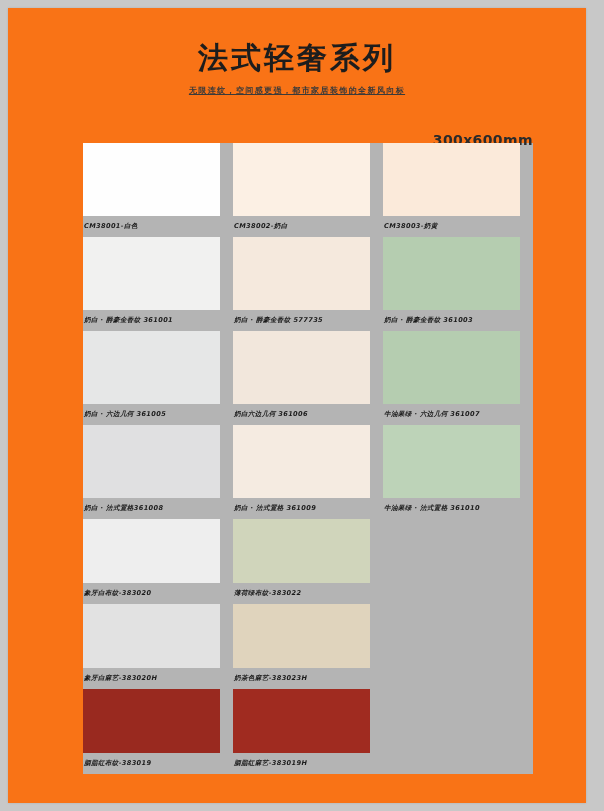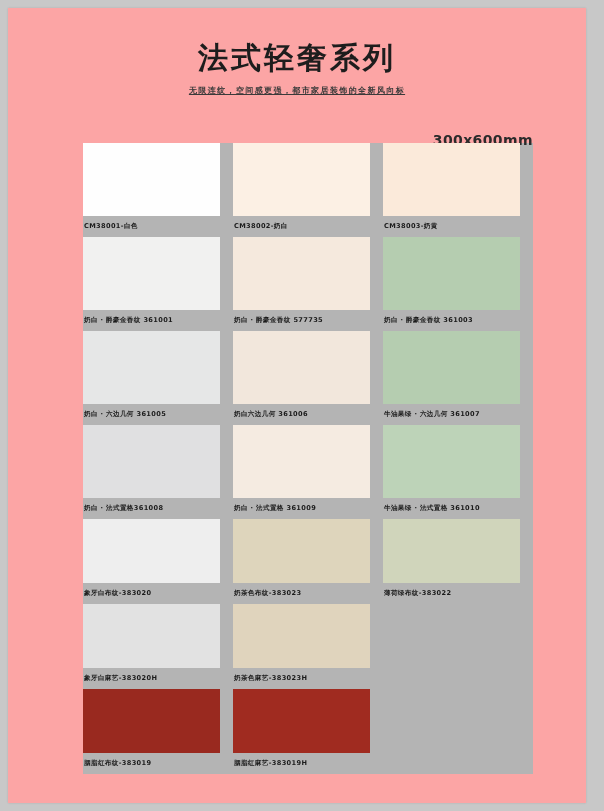--- a/index.html
+++ b/index.html
@@ -12,21 +12,21 @@
     background: #c8c8c8;
     font-family: "DejaVu Sans", "Liberation Sans", sans-serif;
     overflow: hidden;
   }
   #page {
     position: absolute;
     left: 8px;
     top: 8px;
     width: 578px;
     height: 795px;
-    background: #fca5a5;
+    background: #f97316;
     box-shadow: 0 0 2px rgba(0,0,0,0.12);
     overflow: hidden;
   }
   
   .header {
     text-align: center;
     padding-top: 34px;
   }
   .title {
     font-size: 30px;
@@ -56,20 +56,21 @@
     right: 0px;
     top: -11px;
     font-size: 14px;
     color: #2b2b2b;
     letter-spacing: 0.4px;
     font-weight: bold;
   }
   .grid {
     background: #b4b4b4;
     display: block;
+    font-style: italic;
   }
   .row {
     display: flex;
     width: 100%;
   }
   .cell {
     position: relative;
     width: 33.3333%;
     box-sizing: border-box;
   }
@@ -159,24 +160,20 @@
             <div class="swatch" style="height: 73px; background: rgb(189, 211, 184);"></div>
             <div class="caption">牛油果绿 · 法式置格 361010</div>
           </div>
         </div>
         <div class="row">
           <div class="cell">
             <div class="swatch" style="height: 64px; background: rgb(238, 238, 238);"></div>
             <div class="caption">象牙白布纹-383020</div>
           </div>
           <div class="cell">
-            <div class="swatch" style="height: 64px; background: rgb(222, 213, 188);"></div>
-            <div class="caption">奶茶色布纹-383023</div>
-          </div>
-          <div class="cell">
             <div class="swatch" style="height: 64px; background: rgb(208, 213, 187);"></div>
             <div class="caption">薄荷绿布纹-383022</div>
           </div>
         </div>
         <div class="row">
           <div class="cell">
             <div class="swatch" style="height: 64px; background: rgb(226, 226, 226);"></div>
             <div class="caption">象牙白麻艺-383020H</div>
           </div>
           <div class="cell">

